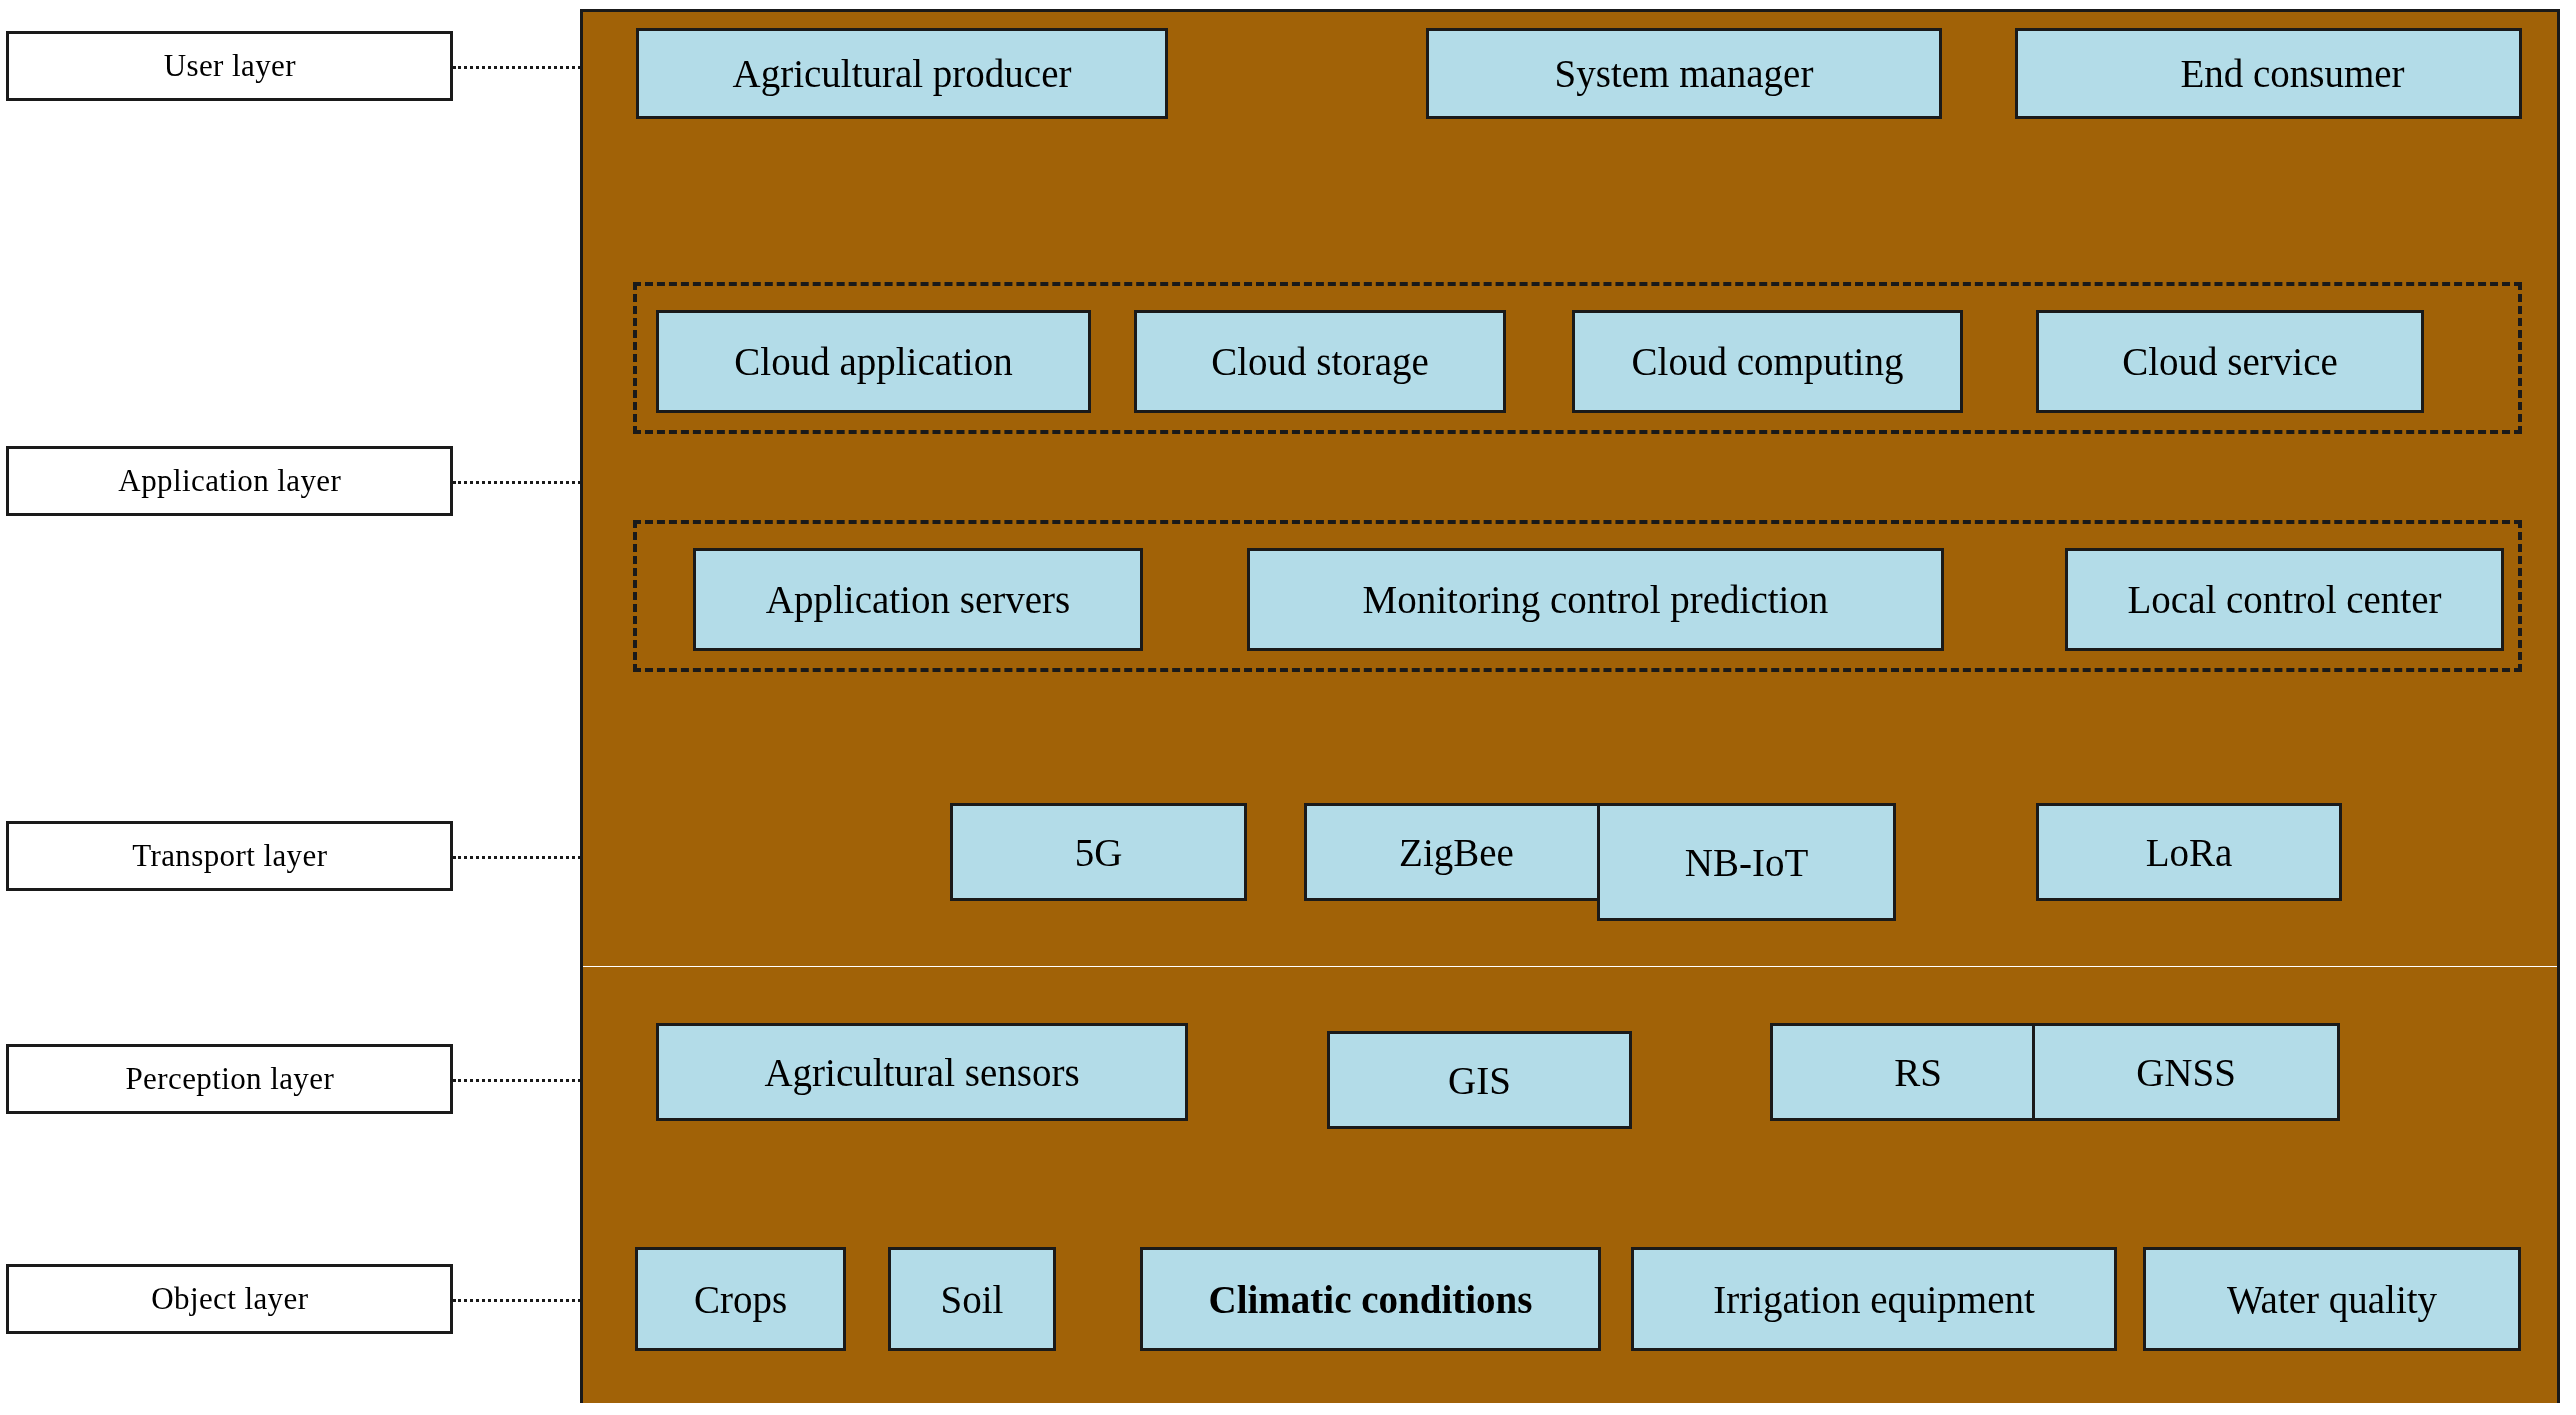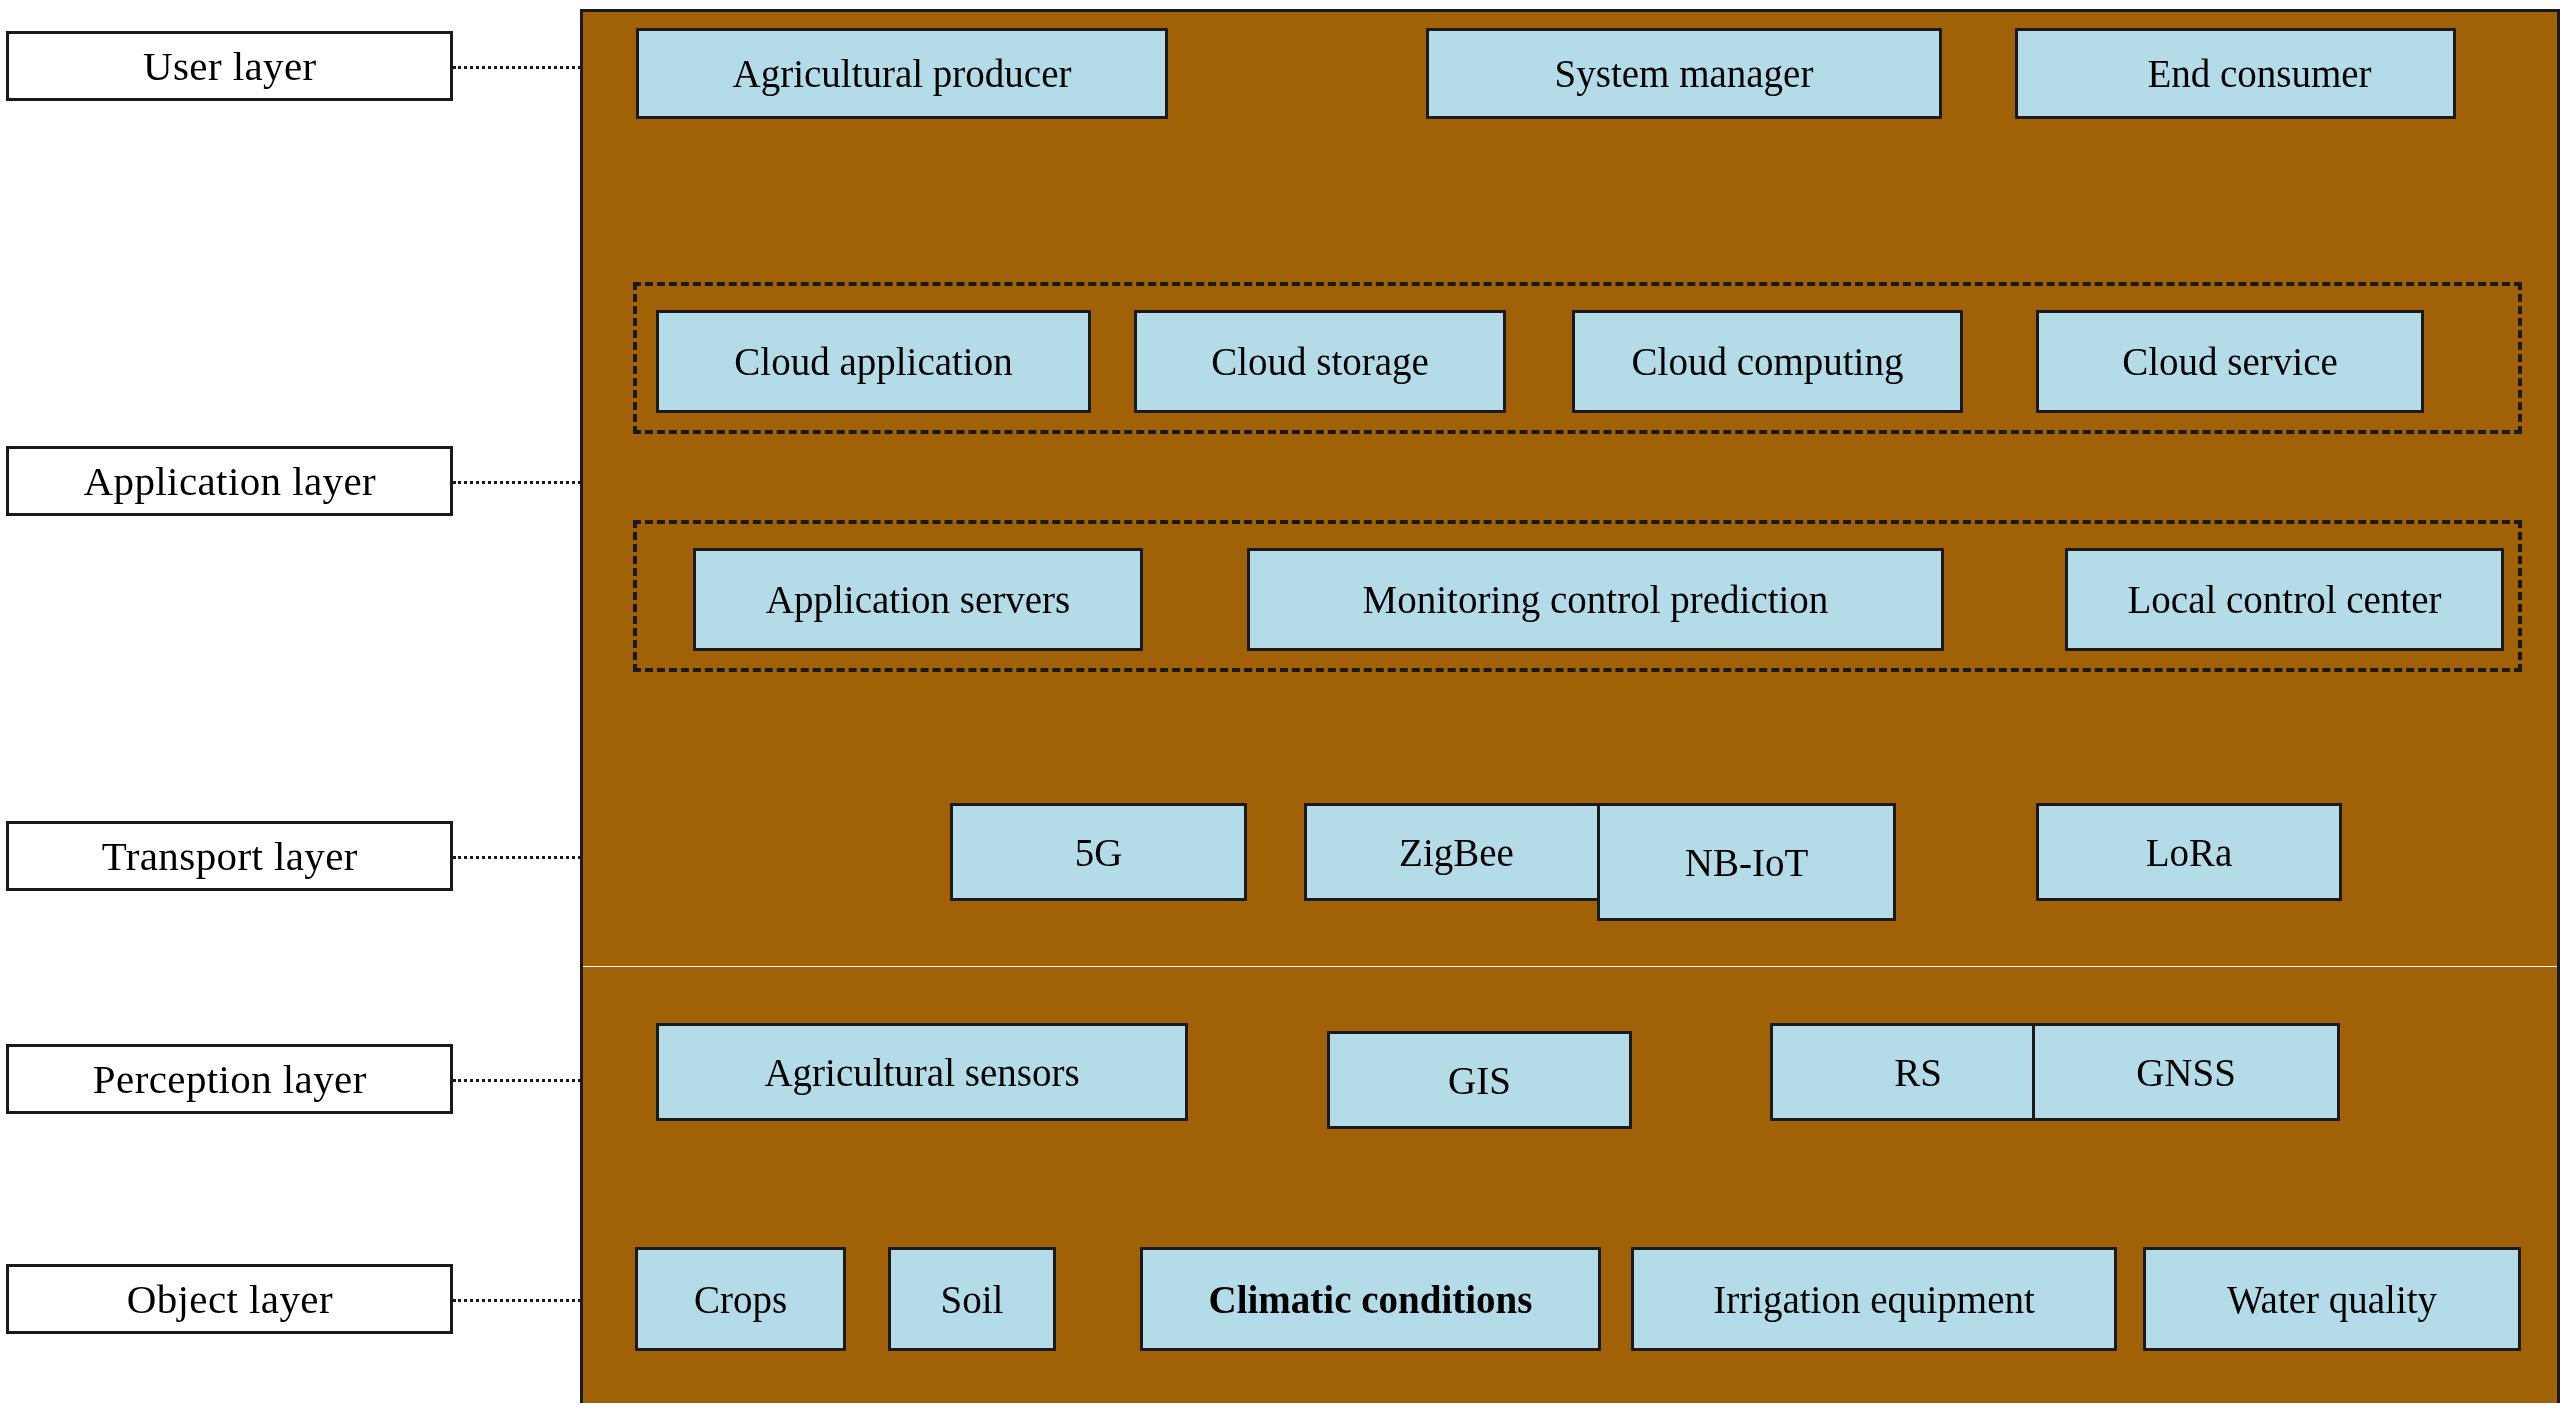--- a/index.html
+++ b/index.html
@@ -20,21 +20,21 @@
 
   
   .layer-label {
     position: absolute;
     box-sizing: border-box;
     background: #ffffff;
     border: 3.1px solid #1a1a1a;
     display: flex;
     align-items: center;
     justify-content: center;
-    font-size: 41px;
+    font-size: 31px;
     color: #000000;
     letter-spacing: 0.4px;
     white-space: nowrap;
   }
 
   
   .connector {
     position: absolute;
     height: 0;
     border-top: 3.9px dotted #1a1a1a;
@@ -128,21 +128,21 @@
     <div class="band-divider" style="top:955px;"></div>
     <div class="band-divider" style="top:1188px;"></div>
 
     <div class="band" style="top:0px; height:212px;">
       <div class="node" style="left:53px; top:15.6px; width:532px; height:91px;">
         <span>Agricultural producer</span>
       </div>
       <div class="node" style="left:843px; top:15.6px; width:516px; height:91px;">
         <span>System manager</span>
       </div>
-      <div class="node" style="left:1432px; top:15.6px; width:441px; height:91px;padding-left:48px;">
+      <div class="node" style="left:1432px; top:15.6px; width:507px; height:91px;padding-left:48px;">
         <span>End consumer</span>
       </div>
     </div>
 
     <div class="band" style="top:212px; height:525px;">
 
       <div class="group-dashed" style="left:50px; top:58px; width:1889px; height:152px;">
         <div class="node" style="left:19px; top:23.5px; width:435px; height:103px;">
           <span>Cloud application</span>
         </div>

